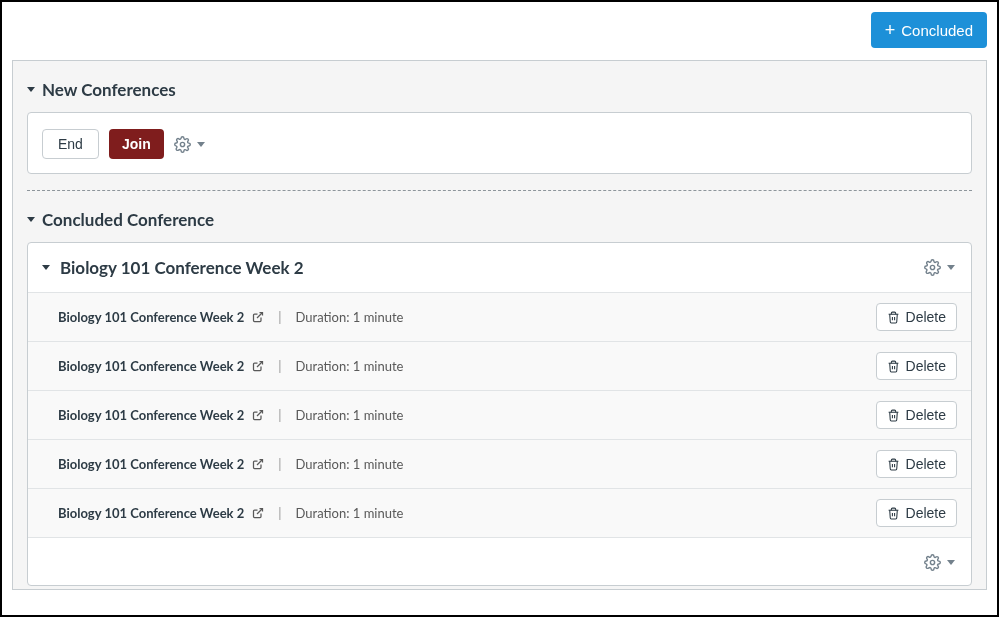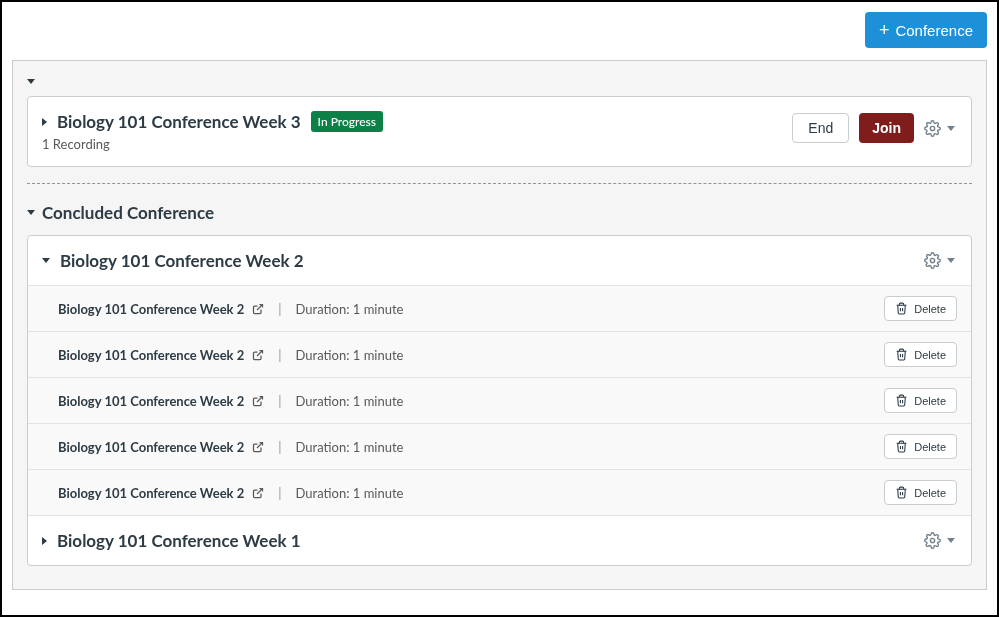--- a/index.html
+++ b/index.html
@@ -134,56 +134,49 @@
   }
   .rec-left { display: flex; align-items: center; gap: 8px; font-size: 13px; color: #595959;}
   .rec-title { font-weight: 700; color: #2d3b45; }
   .ext-icon { width: 12px; height: 12px; }
   .rec-divider { color: #999; margin: 0 6px; }
   .btn-delete {
     background: #fff;
     border: 1px solid #c7cdd1;
     border-radius: 4px;
     padding: 5px 10px;
-    font-size: 11px;
+    font-size: 14px;
     display: flex;
     align-items: center;
     gap: 6px;
     color: #2d3b45;
     cursor: pointer;
   }
   .btn-delete svg { width: 13px; height: 13px; }
   .conf-row.sub { border-top: 1px solid #e1e4e6; }
 </style>
 </head>
 <body>
 
 <div class="top-bar">
   <button class="btn-primary">
     <span class="plus">+</span>
-    <span>Conference</span>
+    <span>Concluded</span>
   </button>
 </div>
 
 <div class="page-panel">
 
   <div class="section-header">
     <span class="caret-down"></span>
+    <span>New Conferences</span>
   </div>
 
   <div class="conf-card">
     <div class="conf-row">
-      <div class="conf-left">
-        <div class="conf-title-line">
-          <span class="caret-right"></span>
-          <span class="conf-title">Biology 101 Conference Week 3</span>
-          <span class="badge">In Progress</span>
-        </div>
-        <span class="conf-sub">1 Recording</span>
-      </div>
       <div class="conf-right">
         <button class="btn-sec">End</button>
         <button class="btn-join">Join</button>
         <div class="gear-menu">
           <svg viewBox="0 0 24 24" fill="none" stroke="#73818c" stroke-width="2">
               <circle cx="12" cy="12" r="3"></circle>
               <path d="M19.4 15a1.7 1.7 0 0 0 .34 1.87l.06.06a2 2 0 1 1-2.83 2.83l-.06-.06a1.7 1.7 0 0 0-1.87-.34 1.7 1.7 0 0 0-1 1.56V21a2 2 0 1 1-4 0v-.09a1.7 1.7 0 0 0-1.11-1.56 1.7 1.7 0 0 0-1.87.34l-.6.06a2 2 0 1 1-2.83-2.83l.06-.06a1.7 1.7 0 0 0 .34-1.87 1.7 1.7 0 0 0-1.56-1H3a2 2 0 1 1 0-4h.09a1.7 1.7 0 0 0 1.56-1.11 1.7 1.7 0 0 0-.34-1.87l-.06-.06a2 2 0 1 1 2.83-2.83l.06.06a1.7 1.7 0 0 0 1.87.34H9a1.7 1.7 0 0 0 1-1.56V3a2 2 0 1 1 4 0v.09a1.7 1.7 0 0 0 1 1.56 1.7 1.7 0 0 0 1.87-.34l.06-.06a2 2 0 1 1 2.83 2.83l-.06.06a1.7 1.7 0 0 0-.34 1.87V9a1.7 1.7 0 0 0 1.56 1H21a2 2 0 1 1 0 4h-.09a1.7 1.7 0 0 0-1.56 1z"></path>
             </svg>
           <span class="gear-caret"></span>
         </div>
@@ -326,24 +319,20 @@
               <path d="M14 11v6"></path>
               <path d="M8 6V4a2 2 0 0 1 2-2h4a2 2 0 0 1 2 2v2"></path>
             </svg>
             <span>Delete</span>
           </button>
         </div>
       </div>
 
     <div class="conf-row sub">
       <div class="conf-left">
-        <div class="conf-title-line">
-          <span class="caret-right"></span>
-          <span class="conf-title">Biology 101 Conference Week 1</span>
-        </div>
       </div>
       <div class="conf-right">
         <div class="gear-menu">
           <svg viewBox="0 0 24 24" fill="none" stroke="#73818c" stroke-width="2">
               <circle cx="12" cy="12" r="3"></circle>
               <path d="M19.4 15a1.7 1.7 0 0 0 .34 1.87l.06.06a2 2 0 1 1-2.83 2.83l-.06-.06a1.7 1.7 0 0 0-1.87-.34 1.7 1.7 0 0 0-1 1.56V21a2 2 0 1 1-4 0v-.09a1.7 1.7 0 0 0-1.11-1.56 1.7 1.7 0 0 0-1.87.34l-.6.06a2 2 0 1 1-2.83-2.83l.06-.06a1.7 1.7 0 0 0 .34-1.87 1.7 1.7 0 0 0-1.56-1H3a2 2 0 1 1 0-4h.09a1.7 1.7 0 0 0 1.56-1.11 1.7 1.7 0 0 0-.34-1.87l-.06-.06a2 2 0 1 1 2.83-2.83l.06.06a1.7 1.7 0 0 0 1.87.34H9a1.7 1.7 0 0 0 1-1.56V3a2 2 0 1 1 4 0v.09a1.7 1.7 0 0 0 1 1.56 1.7 1.7 0 0 0 1.87-.34l.06-.06a2 2 0 1 1 2.83 2.83l-.06.06a1.7 1.7 0 0 0-.34 1.87V9a1.7 1.7 0 0 0 1.56 1H21a2 2 0 1 1 0 4h-.09a1.7 1.7 0 0 0-1.56 1z"></path>
             </svg>
           <span class="gear-caret"></span>
         </div>
       </div>

